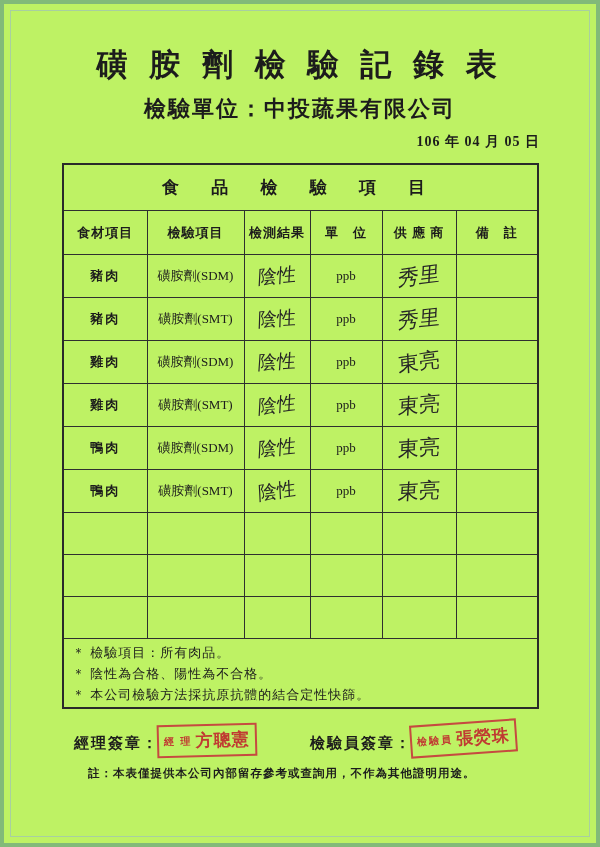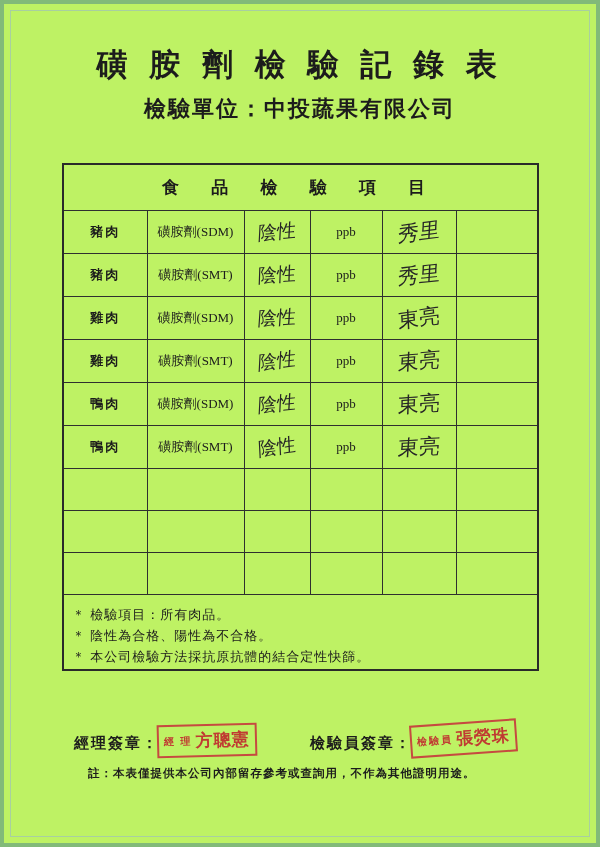--- a/index.html
+++ b/index.html
@@ -36,21 +36,21 @@
     font-size:13px;overflow:hidden;
   }
   tr.section-title-row td{
     height:45px;font-size:17px;font-weight:bold;letter-spacing:14px;
   }
   tr.header-row td{height:43px;font-weight:bold;letter-spacing:1px;}
   tr.data-row td{height:42px;}
   tr.data-row td.material{font-weight:600;letter-spacing:2px;}
   tr.empty-row td{height:41px;}
   tr.notes-row td{
-    height:64px;text-align:left;vertical-align:middle;padding:8px 6px 2px 8px;
+    height:64px;text-align:left;vertical-align:middle;padding:2px 6px 2px 8px;
     font-size:13px;letter-spacing:1px;line-height:21px;font-weight:500;
   }
   .hw{
     font-family:"DejaVu Serif","Liberation Serif",serif;
     color:#262626;display:inline-block;line-height:1;
   }
   .hw-result{font-size:19px;}
   .hw-supplier{font-size:21px;}
   .r1{transform:rotate(-5deg) skewX(-8deg);}
   .r2{transform:rotate(-7deg) skewX(-10deg);}
@@ -82,34 +82,43 @@
 </style>
 </head>
 <body>
 
 <div class="page">
   <div class="frame-outer"></div>
   <div class="frame-inner"></div>
 
   <div class="doc-title">磺 胺 劑 檢 驗 記 錄 表</div>
   <div class="doc-subtitle">檢驗單位：中投蔬果有限公司</div>
+  <div class="doc-date">106 年 04 月 05 日</div>
 
   <table class="inspection">
     <colgroup>
       <col style="width:84px">
         <col style="width:97px">
         <col style="width:66px">
       <col style="width:72px">
         <col style="width:74px">
         <col style="width:82px">
     </colgroup>
     <tbody>
       <tr class="section-title-row">
         <td colspan="6">食 品 檢 驗 項 目</td>
       </tr>
+      <tr class="header-row">
+        <td>食材項目</td>
+        <td>檢驗項目</td>
+        <td>檢測結果</td>
+        <td>單　位</td>
+        <td>供 應 商</td>
+        <td>備　註</td>
+      </tr>
 
       <tr class="data-row">
         <td class="material">豬肉</td>
         <td>磺胺劑(SDM)</td>
         <td><span class="hw hw-result r1">陰性</span></td>
         <td>ppb</td>
         <td><span class="hw hw-supplier r2">秀里</span></td>
         <td></td>
       </tr>
       <tr class="data-row">

